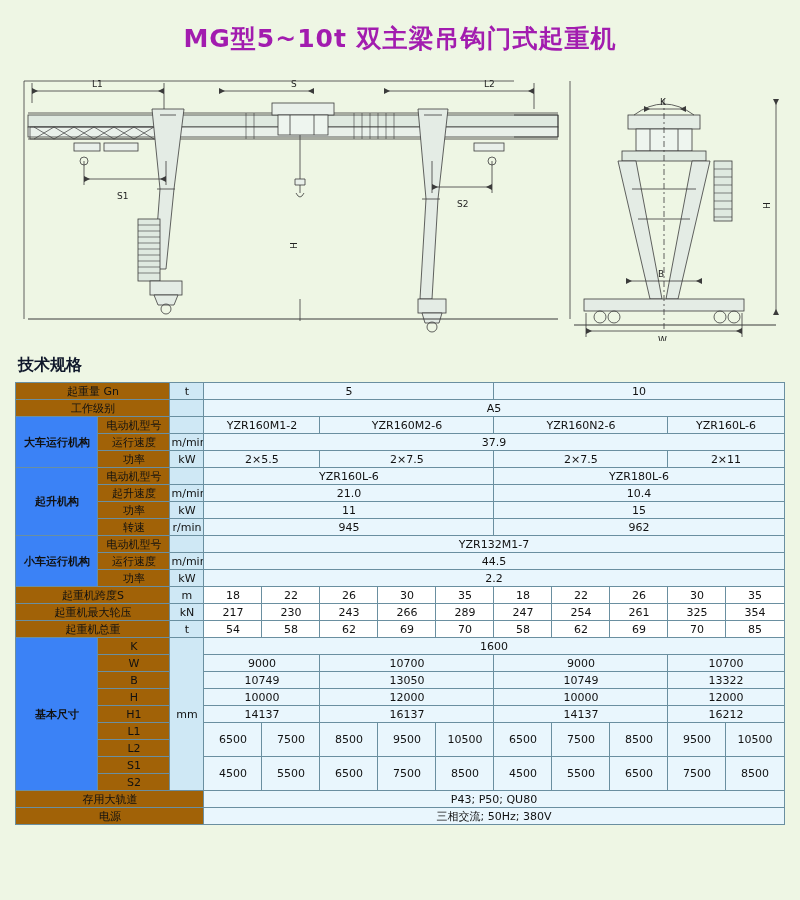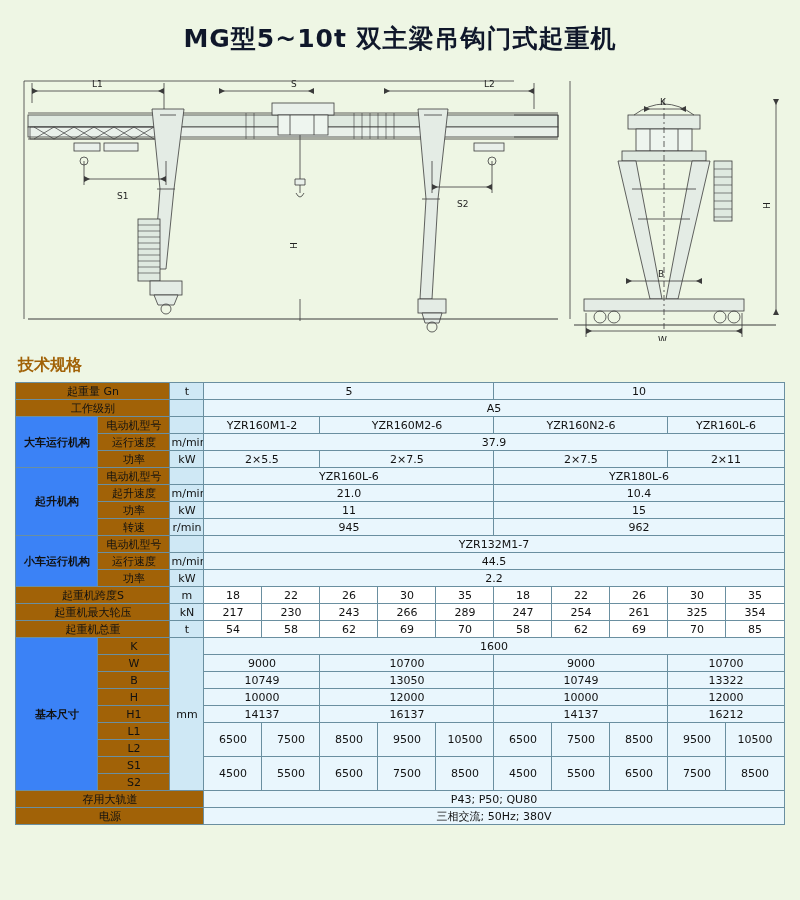--- a/index.html
+++ b/index.html
@@ -9,38 +9,38 @@
     font-family:"Liberation Sans","DejaVu Sans",sans-serif;
     color:#111;
     overflow:hidden;
   }
   .page{position:relative;width:800px;height:900px;}
 
   .title{
     text-align:center;
     font-size:25px;
     font-weight:bold;
-    color:#0f172a;
+    color:#a21caf;
     letter-spacing:1px;
     padding-top:22px;
     font-family:"DejaVu Sans","Liberation Sans",sans-serif;
   }
 
   .drawing{
     position:relative;
     margin:14px 14px 0 14px;
     height:272px;
   }
   .drawing svg{display:block;}
 
   .section-title{
     margin:14px 0 6px 18px;
     font-size:16px;
     font-weight:bold;
-    color:#a16207;
+    color:#0f172a;
     font-family:Liberation Serif, serif;
   }
 
   table.spec{
     border-collapse:collapse;
     width:766px;
     margin:0 auto;
     table-layout:fixed;
     background:#e8f4fb;
   }

